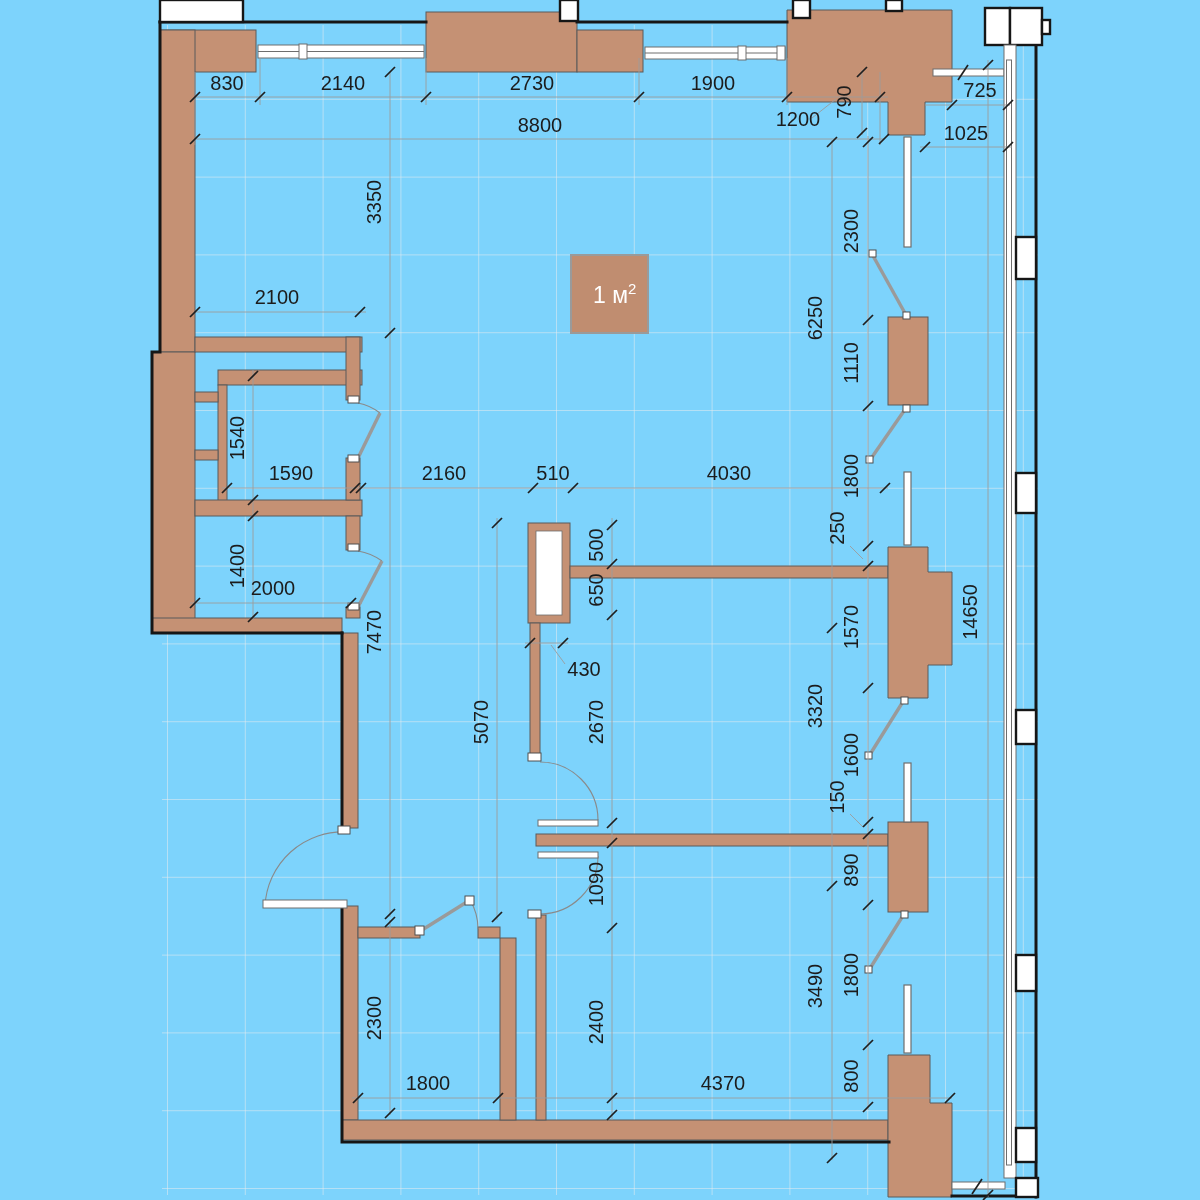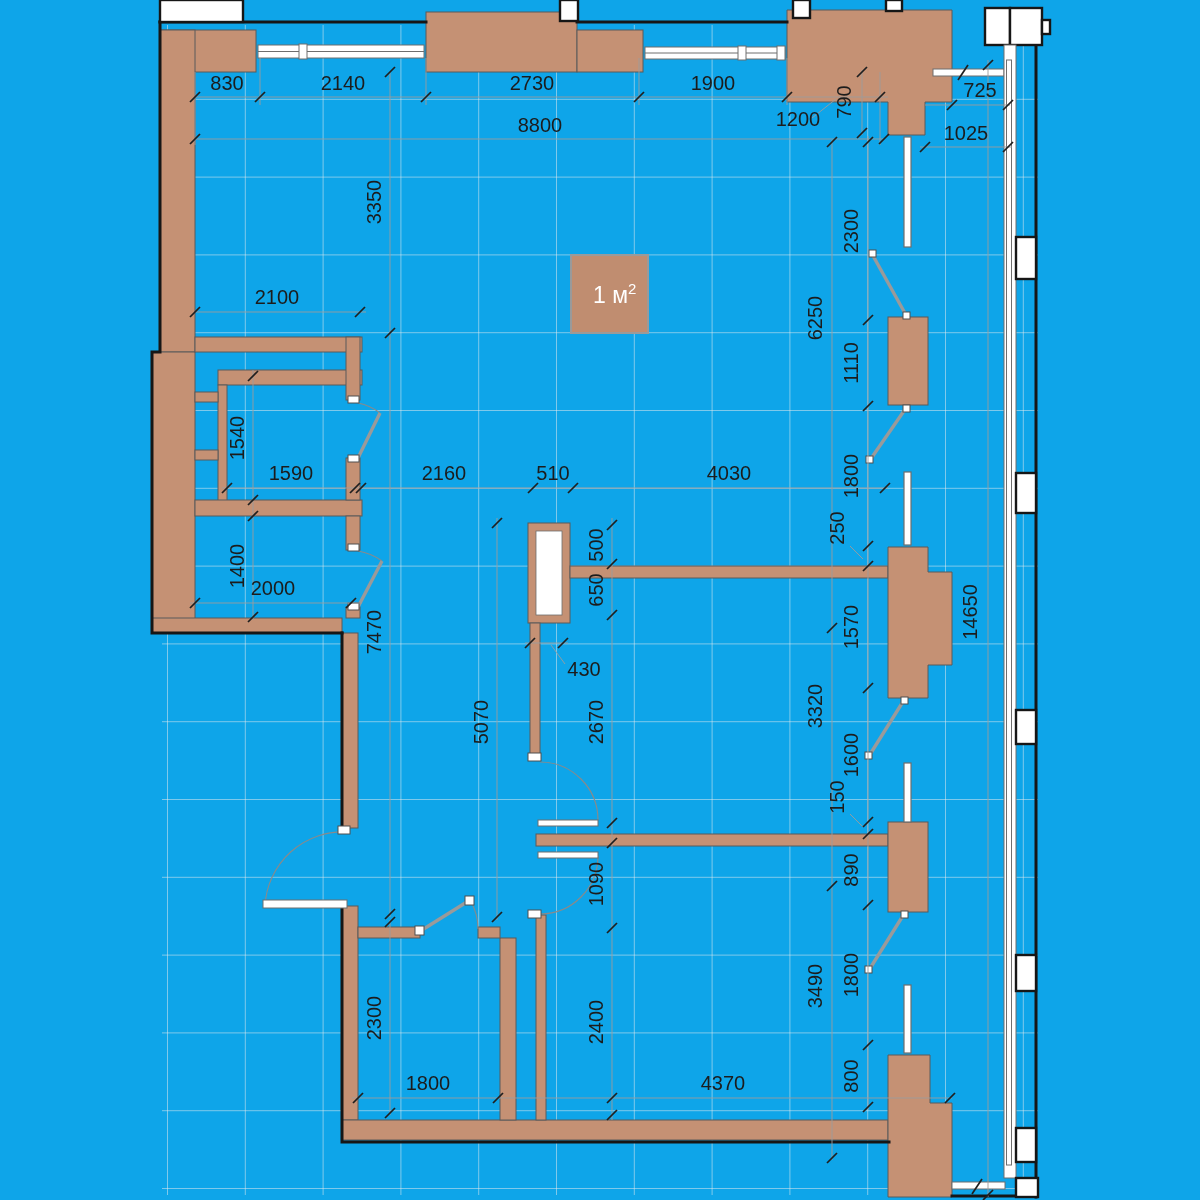--- a/index.html
+++ b/index.html
@@ -1,16 +1,16 @@
 <!DOCTYPE html>
 <html><head>
 <meta charset="utf-8">
 <style>
   html,body{margin:0;padding:0;background:#fff;}
-  .stage{width:1200px;height:1200px;position:relative;background:#0ea5e9;overflow:hidden;}
+  .stage{width:1200px;height:1200px;position:relative;background:#7dd3fc;overflow:hidden;}
   svg{display:block;}
   .wall{fill:#c59174;stroke:#5a5a5a;stroke-width:1;}
   .outer{stroke:#161616;stroke-width:3;fill:none;stroke-linecap:square;}
   .outer-f{fill:#fff;stroke:#161616;stroke-width:2.4;}
   .thin{fill:#fff;stroke:#6e6e6e;stroke-width:1;}
   .glass{fill:#fff;stroke:#6e6e6e;stroke-width:1.2;}
   .dim{stroke:#9c9c9c;stroke-width:0.9;fill:none;}
   .tk{stroke:#1f1f1f;stroke-width:1.7;}
   .arc{stroke:#8a8a8a;stroke-width:1.1;fill:none;}
   .leaf{stroke:#9a9a9a;stroke-width:3.4;fill:none;}

